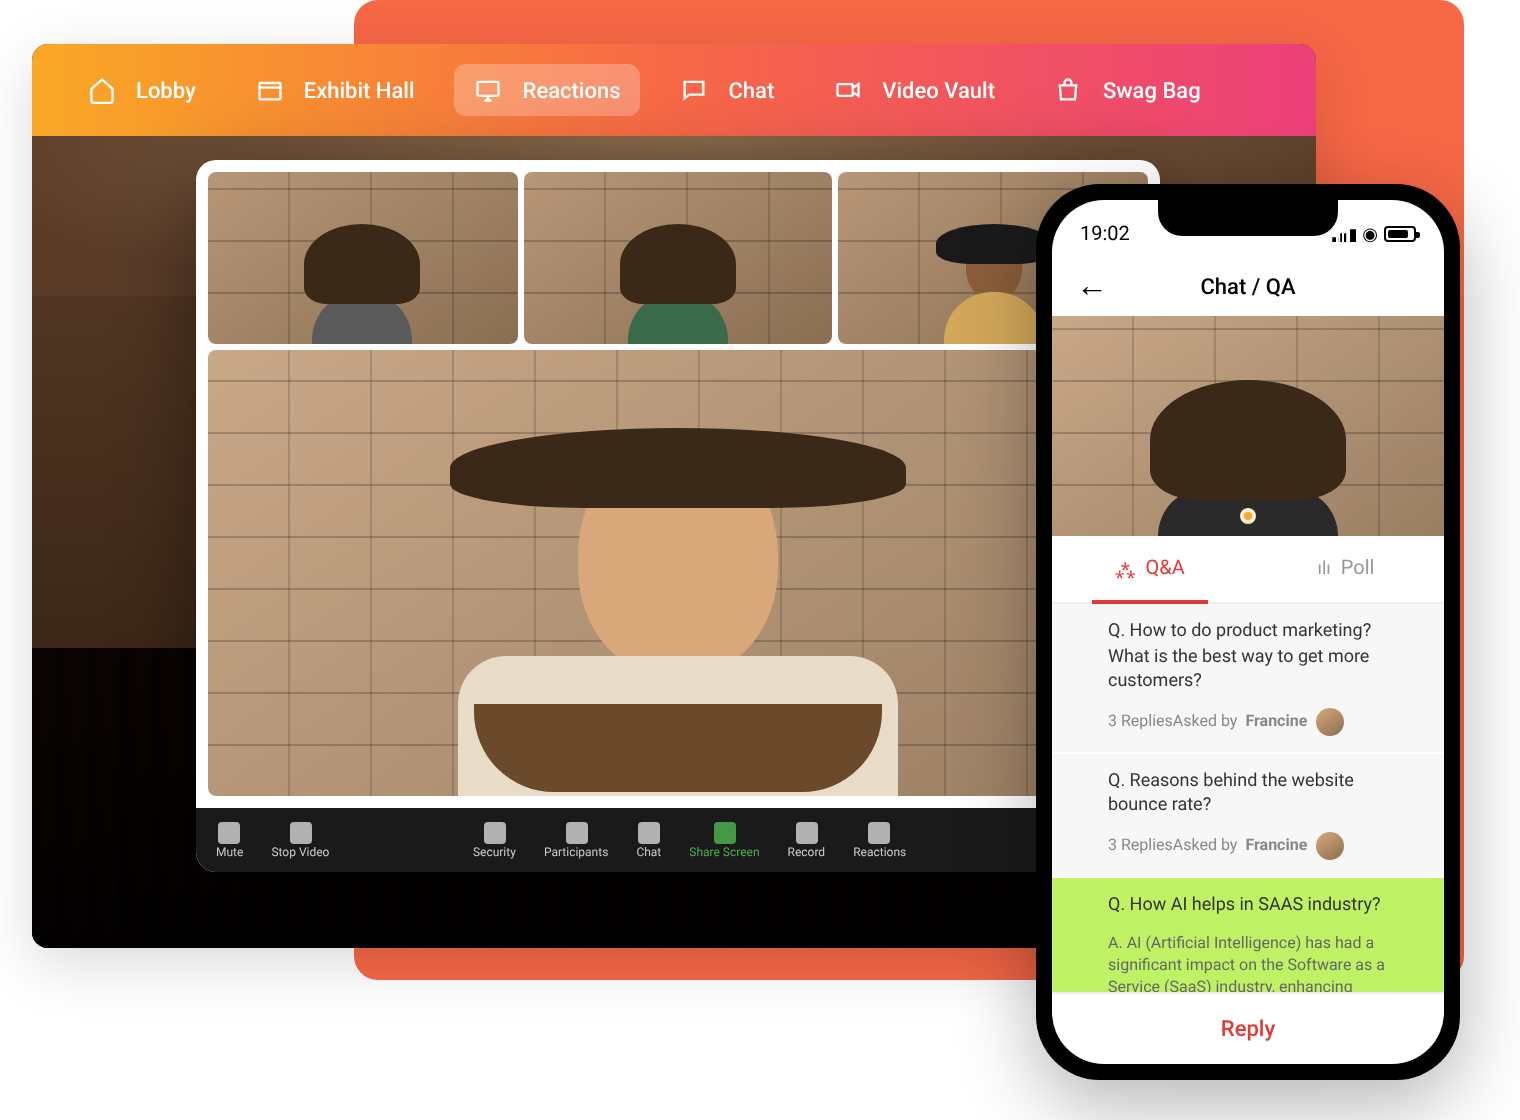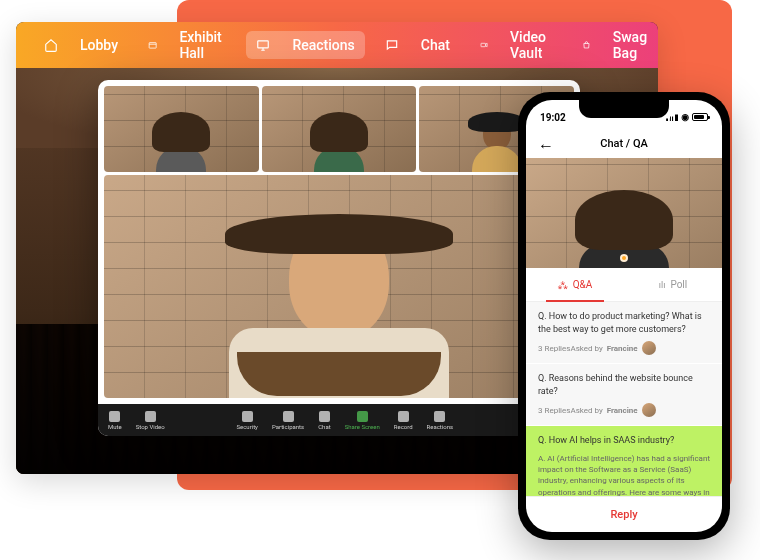--- a/index.html
+++ b/index.html
@@ -1,20 +1,20 @@
 <!DOCTYPE html>
 <html><head>
 <meta charset="utf-8">
 <style>
 *{margin:0;padding:0;box-sizing:border-box;font-family:-apple-system,BlinkMacSystemFont,"Segoe UI",Roboto,sans-serif}
 body{width:760px;height:560px;background:#fff;position:relative;overflow:hidden}
 .bg-card{position:absolute;top:0;right:28px;width:555px;height:490px;background:#F76846;border-radius:12px}
 .desktop{position:absolute;top:22px;left:16px;width:642px;height:452px;border-radius:8px;overflow:hidden;box-shadow:0 8px 30px rgba(0,0,0,.15);background:#2a1f18}
 .nav{display:flex;align-items:center;height:46px;padding:0 18px;gap:10px;background:linear-gradient(90deg,#F9A825 0%,#F76846 50%,#EC407A 100%)}
-.nav-item{display:flex;align-items:center;gap:22px;padding:6px 10px;border-radius:6px;color:#fff;font-size:14px;font-weight:500;cursor:pointer}
+.nav-item{display:flex;align-items:center;gap:10px;padding:6px 10px;border-radius:6px;color:#fff;font-size:11px;font-weight:500;cursor:pointer}
 .nav-item.active{background:rgba(255,255,255,.25)}
 .nav-icon{width:14px;height:14px;display:flex;align-items:center;justify-content:center}
 .auditorium{position:relative;height:406px;background:linear-gradient(180deg,#5a3c28 0%,#3d2818 60%,#1a1208 100%)}
 .ceiling{position:absolute;top:0;left:0;right:0;height:80px;background:radial-gradient(ellipse at center top,#8a6a4a 0%,#5a3c28 80%)}
 .audience{position:absolute;bottom:0;left:0;right:0;height:150px;background:repeating-linear-gradient(90deg,#2a1810 0,#3a2418 8px,#1a1008 16px),linear-gradient(180deg,#3a2818 0%,#0d0805 100%);background-blend-mode:multiply}
 .video-panel{position:absolute;top:12px;left:82px;width:482px;height:356px;background:#fff;border-radius:10px;overflow:hidden;box-shadow:0 10px 40px rgba(0,0,0,.4)}
 .video-grid{display:grid;grid-template-columns:1fr 1fr 1fr;grid-template-rows:86px 1fr;gap:3px;padding:6px;height:324px}
 .vtile{background:linear-gradient(145deg,#b89778 0%,#8a6e52 100%);border-radius:4px;position:relative;overflow:hidden}
 .vtile.main{grid-column:1/4;background:linear-gradient(145deg,#c9a888 0%,#9a7e62 100%)}
 .person{position:absolute;bottom:0;left:50%;transform:translateX(-50%)}
@@ -30,40 +30,40 @@
 .shelves{position:absolute;inset:0;background:repeating-linear-gradient(0deg,transparent 0,transparent 25px,rgba(0,0,0,.2) 25px,rgba(0,0,0,.2) 26px),repeating-linear-gradient(90deg,transparent 0,transparent 40px,rgba(0,0,0,.15) 40px,rgba(0,0,0,.15) 41px)}
 .controls{position:absolute;bottom:0;left:0;right:0;height:32px;background:#1a1a1a;display:flex;align-items:center;padding:0 10px;gap:14px}
 .ctrl{display:flex;flex-direction:column;align-items:center;gap:1px;color:#ccc;font-size:6px;cursor:pointer}
 .ctrl.green{color:#4caf50}
 .ctrl-icon{width:11px;height:11px;background:currentColor;border-radius:2px;opacity:.85}
 .ctrl-spacer{flex:1}
 .leave-btn{background:#e53935;color:#fff;font-size:8px;font-weight:600;padding:5px 12px;border-radius:4px;border:none;cursor:pointer}
 .phone{position:absolute;top:92px;right:30px;width:212px;height:448px;background:#000;border-radius:32px;padding:8px;box-shadow:0 12px 40px rgba(0,0,0,.3)}
 .phone-screen{width:100%;height:100%;background:#fff;border-radius:26px;overflow:hidden;display:flex;flex-direction:column;position:relative}
 .notch{position:absolute;top:0;left:50%;transform:translateX(-50%);width:90px;height:18px;background:#000;border-radius:0 0 12px 12px;z-index:10}
-.status-bar{height:28px;display:flex;align-items:center;justify-content:space-between;padding:6px 14px 0;font-size:10px;font-weight:700}
+.status-bar{height:28px;display:flex;align-items:center;justify-content:space-between;padding:6px 14px 0;font-size:10px;font-weight:400}
 .status-right{display:flex;gap:3px;align-items:center}
 .sig{width:12px;height:8px;background:linear-gradient(90deg,#000 0 2px,transparent 2px 3px,#000 3px 5px,transparent 5px 6px,#000 6px 8px,transparent 8px 9px,#000 9px 12px);clip-path:polygon(0 100%,0 70%,25% 70%,25% 100%,33% 100%,33% 45%,58% 45%,58% 100%,66% 100%,66% 20%,100% 20%,100% 100%)}
 .batt{width:16px;height:8px;border:1px solid #000;border-radius:2px;position:relative}
 .batt::after{content:"";position:absolute;right:-3px;top:2px;width:2px;height:3px;background:#000;border-radius:0 1px 1px 0}
 .batt::before{content:"";position:absolute;left:1px;top:1px;bottom:1px;width:70%;background:#000;border-radius:1px}
 .phone-header{height:30px;display:flex;align-items:center;justify-content:center;position:relative;font-size:11px;font-weight:500}
 .back-arrow{position:absolute;left:12px;font-size:16px;cursor:pointer}
 .phone-video{height:110px;background:linear-gradient(145deg,#c9a888 0%,#9a7e62 100%);position:relative;overflow:hidden}
 .phone-video .person{bottom:-6px}
 .phone-video .head{width:44px;height:54px}
 .phone-video .hair{height:60px;border-radius:50% 50% 25% 25%}
 .phone-video .body{width:90px;height:30px;background:#2a2a2a}
 .rec-dot{position:absolute;bottom:6px;left:50%;transform:translateX(-50%);width:8px;height:8px;background:#ffa726;border-radius:50%;border:2px solid rgba(255,255,255,.8)}
 .tabs{display:flex;height:34px;border-bottom:1px solid #eee}
 .tab{flex:1;display:flex;align-items:center;justify-content:center;gap:5px;font-size:10px;color:#999;cursor:pointer;position:relative}
 .tab.active{color:#e53935}
 .tab.active::after{content:"";position:absolute;bottom:-1px;left:20%;right:20%;height:2px;background:#e53935}
 .qa-list{flex:1;overflow-y:auto}
-.qa-item{padding:8px 12px;background:#f7f7f7;border-bottom:1px solid #fff}
+.qa-item{padding:8px 28px;background:#f7f7f7;border-bottom:1px solid #fff}
 .qa-item.expanded{background:#bef264}
 .qa-q{font-size:9px;color:#333;line-height:1.4;margin-bottom:6px}
 .qa-meta{display:flex;align-items:center;font-size:8px;color:#888}
 .qa-asked{display:flex;align-items:center;gap:4px}
 .qa-avatar{width:14px;height:14px;border-radius:50%;background:linear-gradient(145deg,#d9a87a,#8a6e52)}
 .qa-a{font-size:8px;color:#666;line-height:1.4;margin:6px 0}
 .reply-btn{height:36px;display:flex;align-items:center;justify-content:center;color:#e53935;font-size:11px;font-weight:500;border-top:1px solid #eee;cursor:pointer}
 svg{width:100%;height:100%}
 </style>
 </head>

